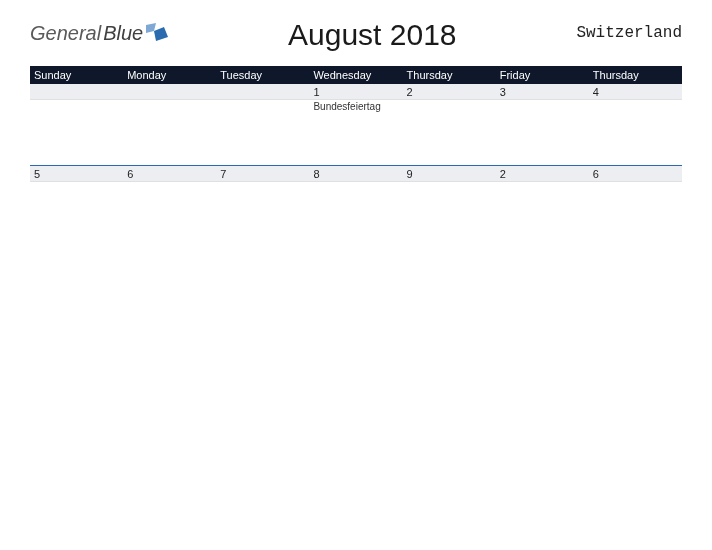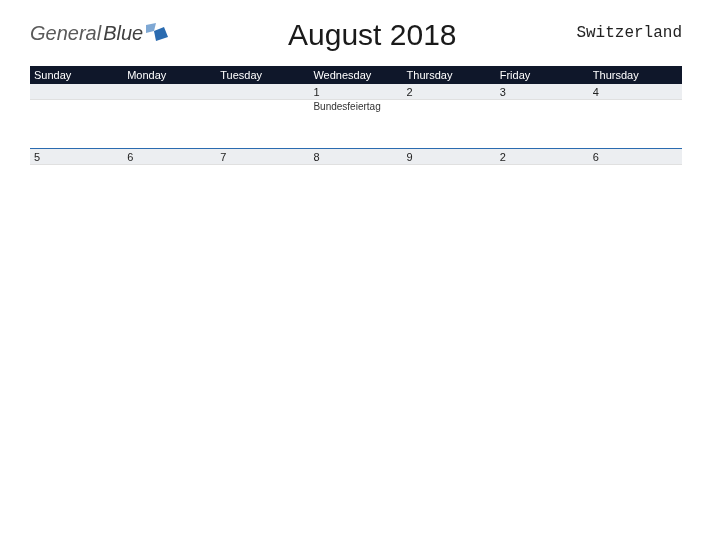--- a/index.html
+++ b/index.html
@@ -77,21 +77,21 @@
   }
   .day-header {
     background: #eceef1;
     font-size: 11px;
     color: #222;
     padding: 2px 4px;
     height: 16px;
     border-bottom: 1px solid #e0e0e0;
   }
   .day-body {
-    height: 48px;
+    height: 65px;
     font-size: 10px;
     color: #333;
     padding: 1px 4px;
   }
   .week-sep {
     border-top: 1px solid #2a6bb0;
   }
 </style>
 </head>
 <body>

